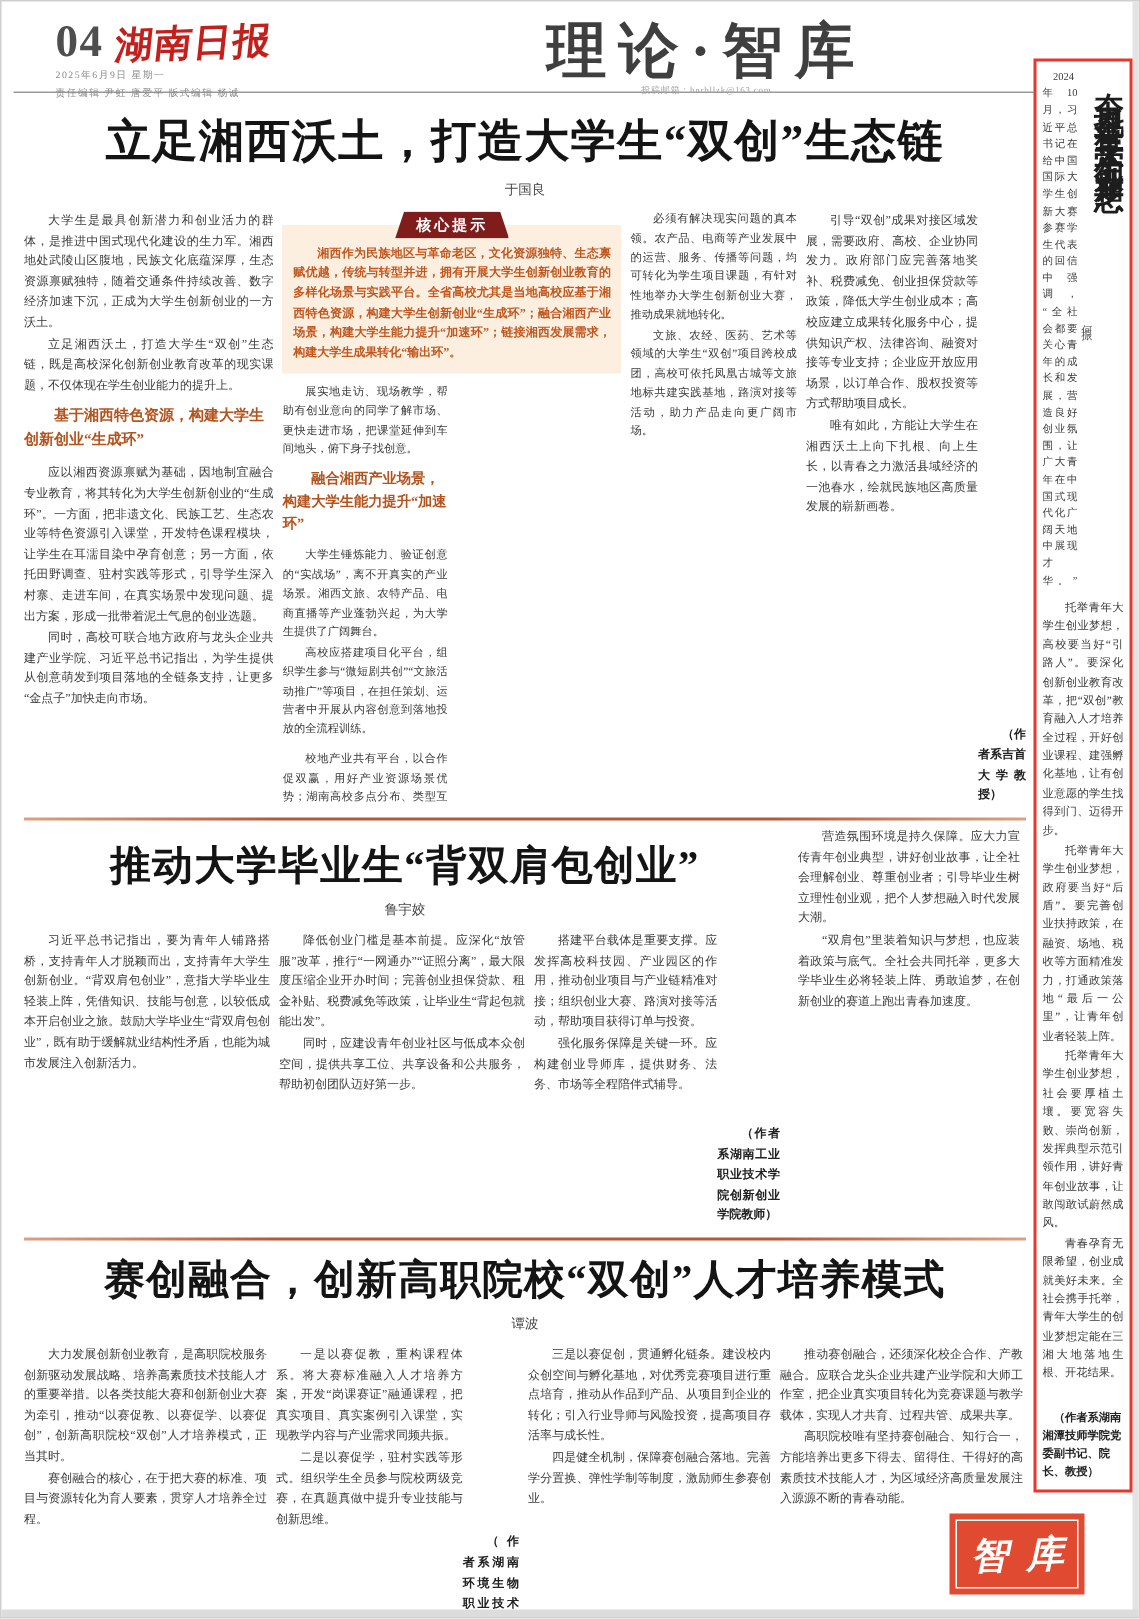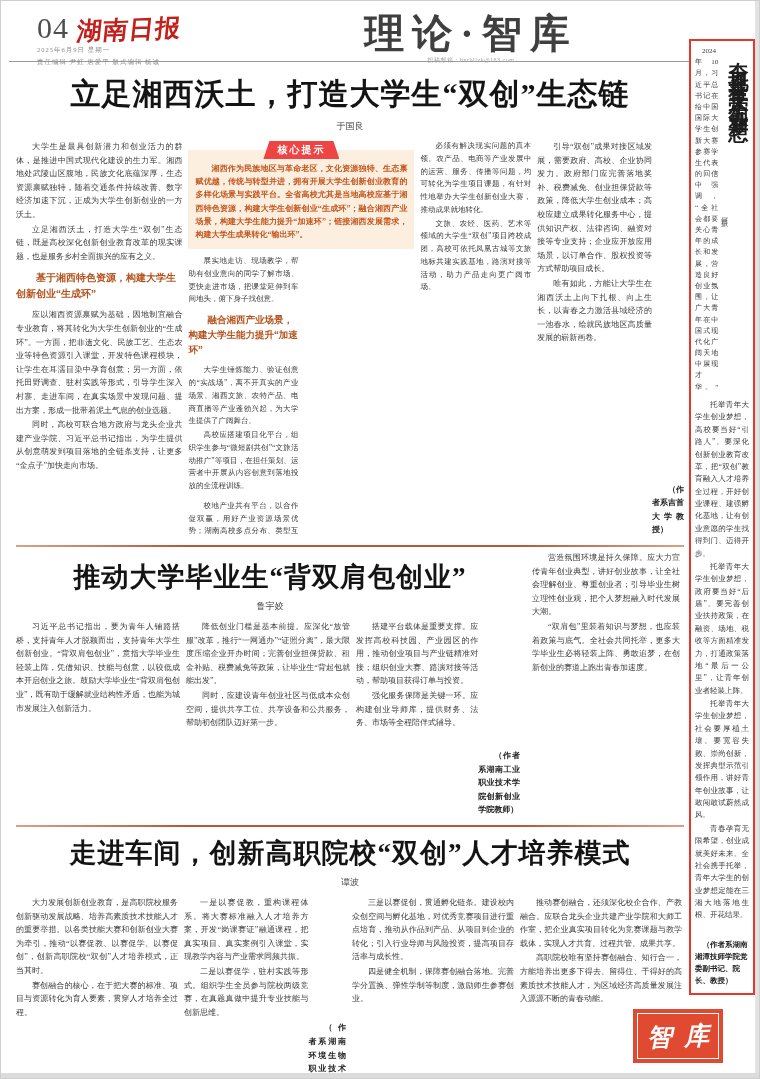--- a/index.html
+++ b/index.html
@@ -10,21 +10,21 @@
     font-family:"Liberation Serif","DejaVu Serif",serif;
     color:#3a3a3a;
   }
   .page::after{content:""; position:absolute; left:0; right:0; bottom:0; height:5px; background:#dcdcdc;}
   .page::before{content:""; position:absolute; top:0; bottom:0; right:0; width:4px; background:#e3e3e3;}
 
   
   .hd{display:flex; align-items:flex-start; padding:12px 84px 0 36px; height:58px; box-sizing:border-box;}
   .hd-left{width:230px;}
   .hd-top{display:flex; align-items:baseline; gap:8px;}
-  .pageno{font-size:30px; font-weight:400; color:#4e4e4e; letter-spacing:1px; line-height:1;}
+  .pageno{font-size:30px; font-weight:700; color:#4e4e4e; letter-spacing:1px; line-height:1;}
   .masthead{font-size:25px; font-weight:900; color:#c3201c; transform:skewX(-8deg) rotate(-2deg); letter-spacing:1px; line-height:1;}
   .hd-meta{font-size:6.5px; color:#8a8a8a; margin-top:3px; letter-spacing:1px;}
   .hd-center{flex:1; text-align:center;}
   .section-title{font-size:40px; font-weight:900; color:#3f3f3f; letter-spacing:8px; line-height:1.05;}
   .email{font-size:6px; color:#a0a0a0; margin-top:1px; letter-spacing:.5px;}
   .hd-rule{border-top:1.5px solid #9a9a9a; margin:2px 8px 0 8px;}
 
   
   .content{position:relative; padding:0 0 0 15px;}
   .main-left{width:668px;}
@@ -39,21 +39,21 @@
   .para{font-size:8px; line-height:1.7; text-align:justify; text-indent:2em; margin:0 0 1px 0; color:#3a3a3a;}
   .narrow .para{font-size:7.5px;}
   .credit{font-weight:700; color:#222; text-indent:2em; margin-top:auto;}
   h3.subhead{font-size:10px; font-weight:700; color:#b4531d; line-height:1.55; margin:7px 0; text-indent:2em;}
   .divider{height:2px; background:linear-gradient(90deg,#dba184,#b35a3a 25%,#b35a3a 75%,#dba184); margin:7px 0 4px 0;}
 
   
   .corebox-wrap{position:relative; margin-top:10px; margin-bottom:6px;}
   .coretab{
     position:absolute; top:-9px; left:50%; transform:translateX(-50%);
-    background:#ef4444; color:#fff; font-size:10px; font-weight:700;
+    background:#7f1d1d; color:#fff; font-size:10px; font-weight:700;
     padding:2px 14px; letter-spacing:2px; white-space:nowrap;
     clip-path:polygon(6px 0, calc(100% - 6px) 0, 100% 100%, 0 100%);
   }
   .corebox{background:#fcefe0; padding:12px 7px 7px 7px;}
   .corebox .para{color:#c2571f; font-size:8px; font-weight:600; line-height:1.65;}
 
   .a1-body{height:398px;}
   .mini-row{display:flex; gap:6px; overflow:hidden;flex-direction:column;}
   .mini{width:110px; overflow:hidden;}
   .mini .para{font-size:7.5px;}
@@ -110,21 +110,21 @@
     <div class="main-left">
 
       <div>
         <h1 class="a1-headline">立足湘西沃土，打造大学生“双创”生态链</h1>
         <div class="byline">于国良</div>
         <div class="cols a1-body">
 
           <div class="col" style="width:168px">
             <div>
                 <p class="para">大学生是最具创新潜力和创业活力的群体，是推进中国式现代化建设的生力军。湘西地处武陵山区腹地，民族文化底蕴深厚，生态资源禀赋独特，随着交通条件持续改善、数字经济加速下沉，正成为大学生创新创业的一方沃土。</p>
-                <p class="para">立足湘西沃土，打造大学生“双创”生态链，既是高校深化创新创业教育改革的现实课题，也是服务乡村全面振兴的应有之义。</p>
+                <p class="para">立足湘西沃土，打造大学生“双创”生态链，既是高校深化创新创业教育改革的现实课题，不仅体现在学生创业能力的提升上。</p>
               </div>
             <h3 class="subhead">基于湘西特色资源，构建大学生创新创业“生成环”</h3>
             <div>
                 <p class="para">应以湘西资源禀赋为基础，因地制宜融合专业教育，将其转化为大学生创新创业的“生成环”。一方面，把非遗文化、民族工艺、生态农业等特色资源引入课堂，开发特色课程模块，让学生在耳濡目染中孕育创意；另一方面，依托田野调查、驻村实践等形式，引导学生深入村寨、走进车间，在真实场景中发现问题、提出方案，形成一批带着泥土气息的创业选题。</p>
                 <p class="para">同时，高校可联合地方政府与龙头企业共建产业学院、习近平总书记指出，为学生提供从创意萌发到项目落地的全链条支持，让更多“金点子”加快走向市场。</p>
               </div>
           </div>
 
           <div style="width:228px">
             <div class="corebox-wrap">
@@ -196,21 +196,21 @@
         </div>
         <div class="col" style="width:148px; height:252px">
             <p class="para">营造氛围环境是持久保障。应大力宣传青年创业典型，讲好创业故事，让全社会理解创业、尊重创业者；引导毕业生树立理性创业观，把个人梦想融入时代发展大潮。</p>
             <p class="para">“双肩包”里装着知识与梦想，也应装着政策与底气。全社会共同托举，更多大学毕业生必将轻装上阵、勇敢追梦，在创新创业的赛道上跑出青春加速度。</p>
           </div>
       </div>
 
       <div class="divider"></div>
 
       <div>
-        <h2 class="art-headline">走进车间，创新高职院校“双创”人才培养模式</h2>
+        <h2 class="art-headline">赛创融合，创新高职院校“双创”人才培养模式</h2>
         <div class="byline">谭波</div>
         <div class="cols a3-cols">
           <div class="col" style="width:162px">
               <p class="para">大力发展创新创业教育，是高职院校服务创新驱动发展战略、培养高素质技术技能人才的重要举措。以各类技能大赛和创新创业大赛为牵引，推动“以赛促教、以赛促学、以赛促创”，创新高职院校“双创”人才培养模式，正当其时。</p>
               <p class="para">赛创融合的核心，在于把大赛的标准、项目与资源转化为育人要素，贯穿人才培养全过程。</p>
             </div>
           <div class="col flexcol" style="width:162px">
             <div>
                 <p class="para">一是以赛促教，重构课程体系。将大赛标准融入人才培养方案，开发“岗课赛证”融通课程，把真实项目、真实案例引入课堂，实现教学内容与产业需求同频共振。</p>
                 <p class="para">二是以赛促学，驻村实践等形式。组织学生全员参与院校两级竞赛，在真题真做中提升专业技能与创新思维。</p>

